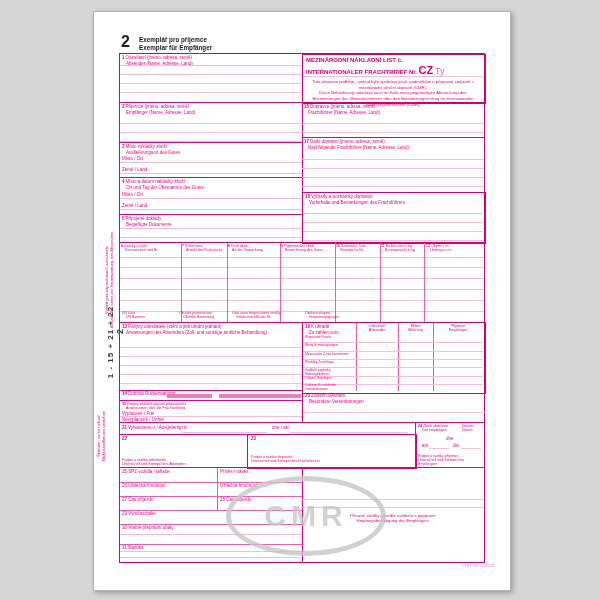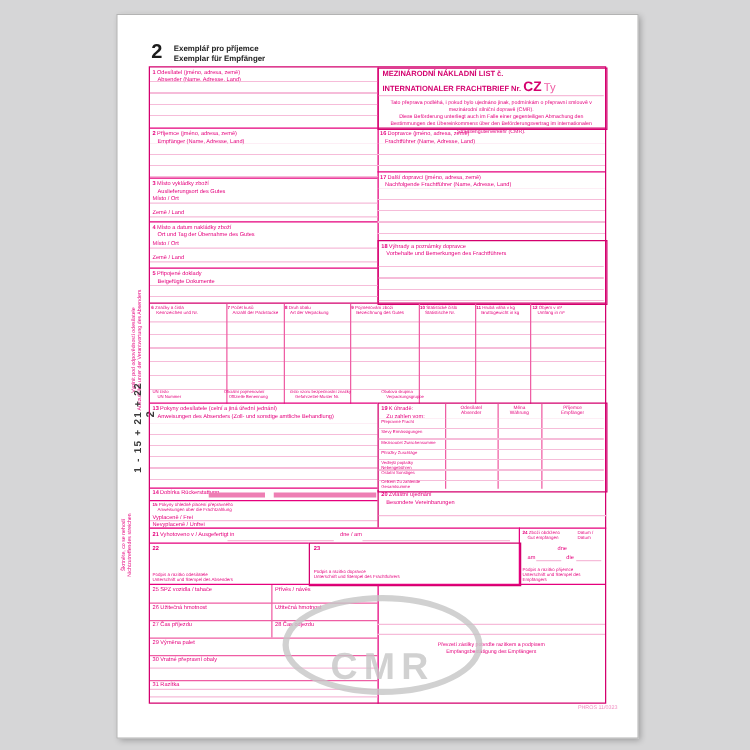--- a/index.html
+++ b/index.html
@@ -18,21 +18,21 @@
   .hm{position:absolute;border-top:1px solid #ef5ea4;height:0;}
   .vl{position:absolute;border-left:1px solid #ef5ea4;width:0;}
   .rl{position:absolute;background:repeating-linear-gradient(to bottom,
       transparent 0 calc(var(--p) - 1px), #f6bcd9 calc(var(--p) - 1px) var(--p));}
   .bx{position:absolute;}
   .bt{border-top:1px solid #e5007d;}
   .bold{border:1.5px solid #d4006e;}
   .hdr{color:#1c1c1c;}
   .bar{position:absolute;height:4px;background:#ee7fb4;}
   .wm{position:absolute;left:132px;top:464px;width:150px;height:70px;border:5px solid #c6c6c6;
-      border-radius:50%;display:flex;align-items:flex-end;justify-content:center;opacity:.8;z-index:4;}
+      border-radius:50%;display:flex;align-items:center;justify-content:center;opacity:.8;z-index:4;}
   .wmtxt{font-size:30px;font-weight:700;letter-spacing:5px;color:#c6c6c6;}
   .rot{transform:rotate(-90deg);}
   .ctr{text-align:center;}
 </style>
 </head>
 <body>
 
 <div class="page">
 
   <div class="a hdr" style="left:27px;top:21px;font-size:16px;font-weight:700;">2</div>

